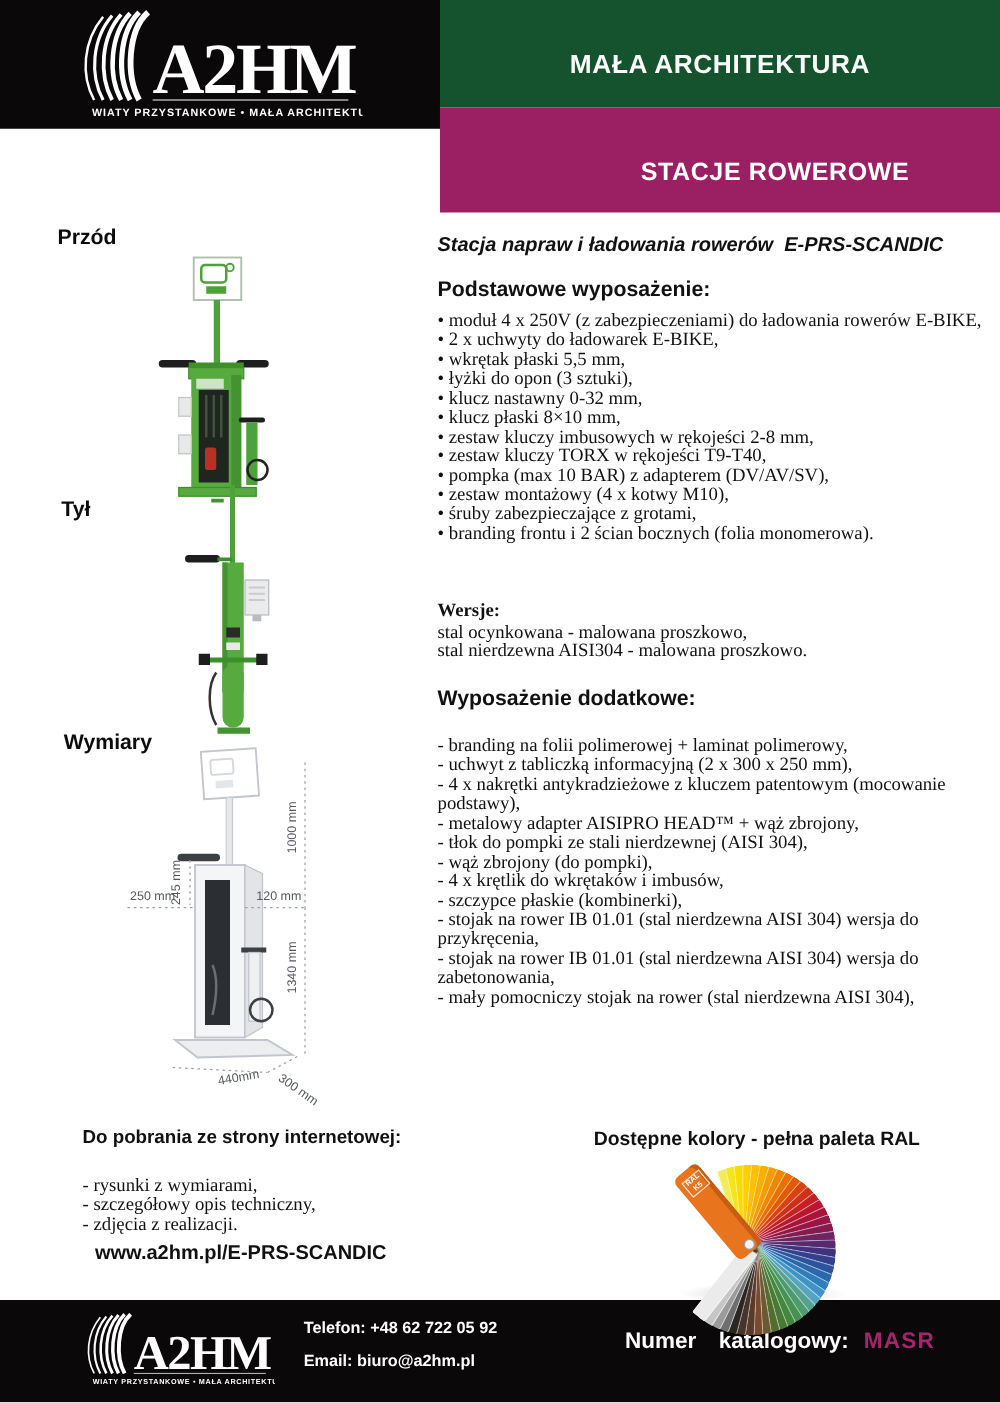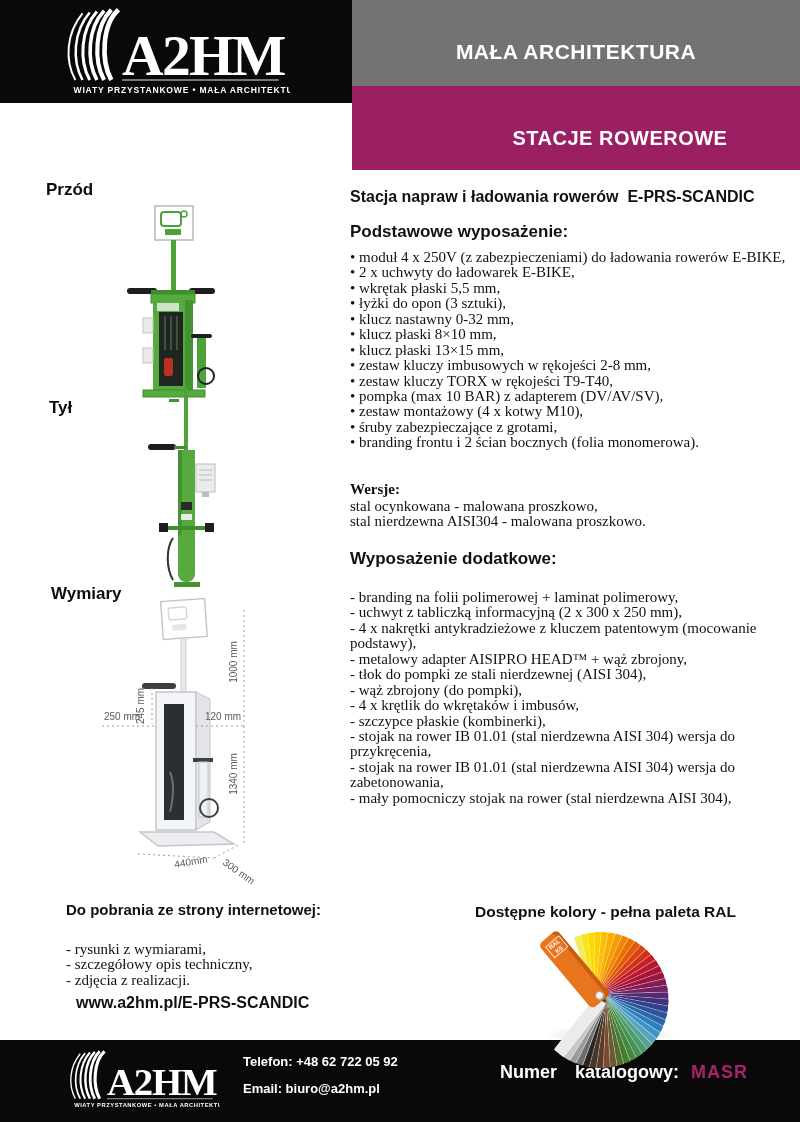--- a/index.html
+++ b/index.html
@@ -2,21 +2,21 @@
 <html><head>
 <meta charset="utf-8">
 <style>
   html,body{margin:0;padding:0;background:#ffffff;}
   .page{position:relative;width:800px;height:1122px;background:#ffffff;overflow:hidden;
         font-family:"Liberation Sans",sans-serif;color:#111;}
 
   
   .header-black{position:absolute;left:0;top:0;width:352px;height:103px;background:#0b0809;}
   .logo{position:absolute;left:55px;top:8px;}
-  .band-right-black{position:absolute;left:352px;top:0;width:448px;height:86px;background:#737373;
+  .band-right-black{position:absolute;left:352px;top:0;width:448px;height:86px;background:#14532d;
         display:flex;align-items:center;justify-content:center;padding-top:18px;box-sizing:border-box;}
   .band-right-black .band-text{color:#fff;font-weight:bold;font-size:21px;letter-spacing:.5px;}
   .band-magenta{position:absolute;left:352px;top:86px;width:536px;height:84px;background:#9a2063;
         display:flex;align-items:center;justify-content:center;padding-top:20px;box-sizing:border-box;}
   .band-magenta .band-text{color:#fff;font-weight:bold;font-size:20px;letter-spacing:.5px;}
 
   
   .view-label{position:absolute;font-weight:bold;font-size:17px;color:#0c0c0c;}
   .svg-img{position:absolute;}
 
@@ -193,32 +193,31 @@
 
     <text x="165" y="70" font-size="10" fill="#55595e" text-anchor="middle" transform="rotate(-90 165 70)">1000 mm</text>
     <text x="165" y="182" font-size="10" fill="#55595e" text-anchor="middle" transform="rotate(-90 165 182)">1340 mm</text>
     <text x="72" y="114" font-size="10" fill="#55595e" text-anchor="middle" transform="rotate(-90 72 114)">245 mm</text>
     <text x="32" y="128" font-size="10" fill="#55595e">250 mm</text>
     <text x="133" y="128" font-size="10" fill="#55595e">120 mm</text>
     <text x="103" y="276" font-size="10" fill="#55595e" transform="rotate(-10 103 276)">440mm</text>
     <text x="150" y="272" font-size="10" fill="#55595e" transform="rotate(35 150 272)">300 mm</text>
   </svg>
 
-  <div class="rc title" style="top:188px;">Stacja napraw i ładowania rowerów  E-PRS-SCANDIC</div>
+  <div class="rc title" style="top:188px;font-style:italic;">Stacja napraw i ładowania rowerów  E-PRS-SCANDIC</div>
 
   <div class="rc h-sans" style="top:222px;">Podstawowe wyposażenie:</div>
 
   <div class="rc serif-list" style="top:250px;">
       <div class="li">• moduł 4 x 250V (z zabezpieczeniami) do ładowania rowerów E-BIKE,</div>
       <div class="li">• 2 x uchwyty do ładowarek E-BIKE,</div>
       <div class="li">• wkrętak płaski 5,5 mm,</div>
       <div class="li">• łyżki do opon (3 sztuki),</div>
       <div class="li">• klucz nastawny 0-32 mm,</div>
       <div class="li">• klucz płaski 8×10 mm,</div>
-      <div class="li">• klucz płaski 13×15 mm,</div>
       <div class="li">• zestaw kluczy imbusowych w rękojeści 2-8 mm,</div>
       <div class="li">• zestaw kluczy TORX w rękojeści T9-T40,</div>
       <div class="li">• pompka (max 10 BAR) z adapterem (DV/AV/SV),</div>
       <div class="li">• zestaw montażowy (4 x kotwy M10),</div>
       <div class="li">• śruby zabezpieczające z grotami,</div>
       <div class="li">• branding frontu i 2 ścian bocznych (folia monomerowa).</div>
     </div>
 
   <div class="rc serif-bold" style="top:482px;">Wersje:</div>
   <div class="rc serif-list" style="top:499px;">

